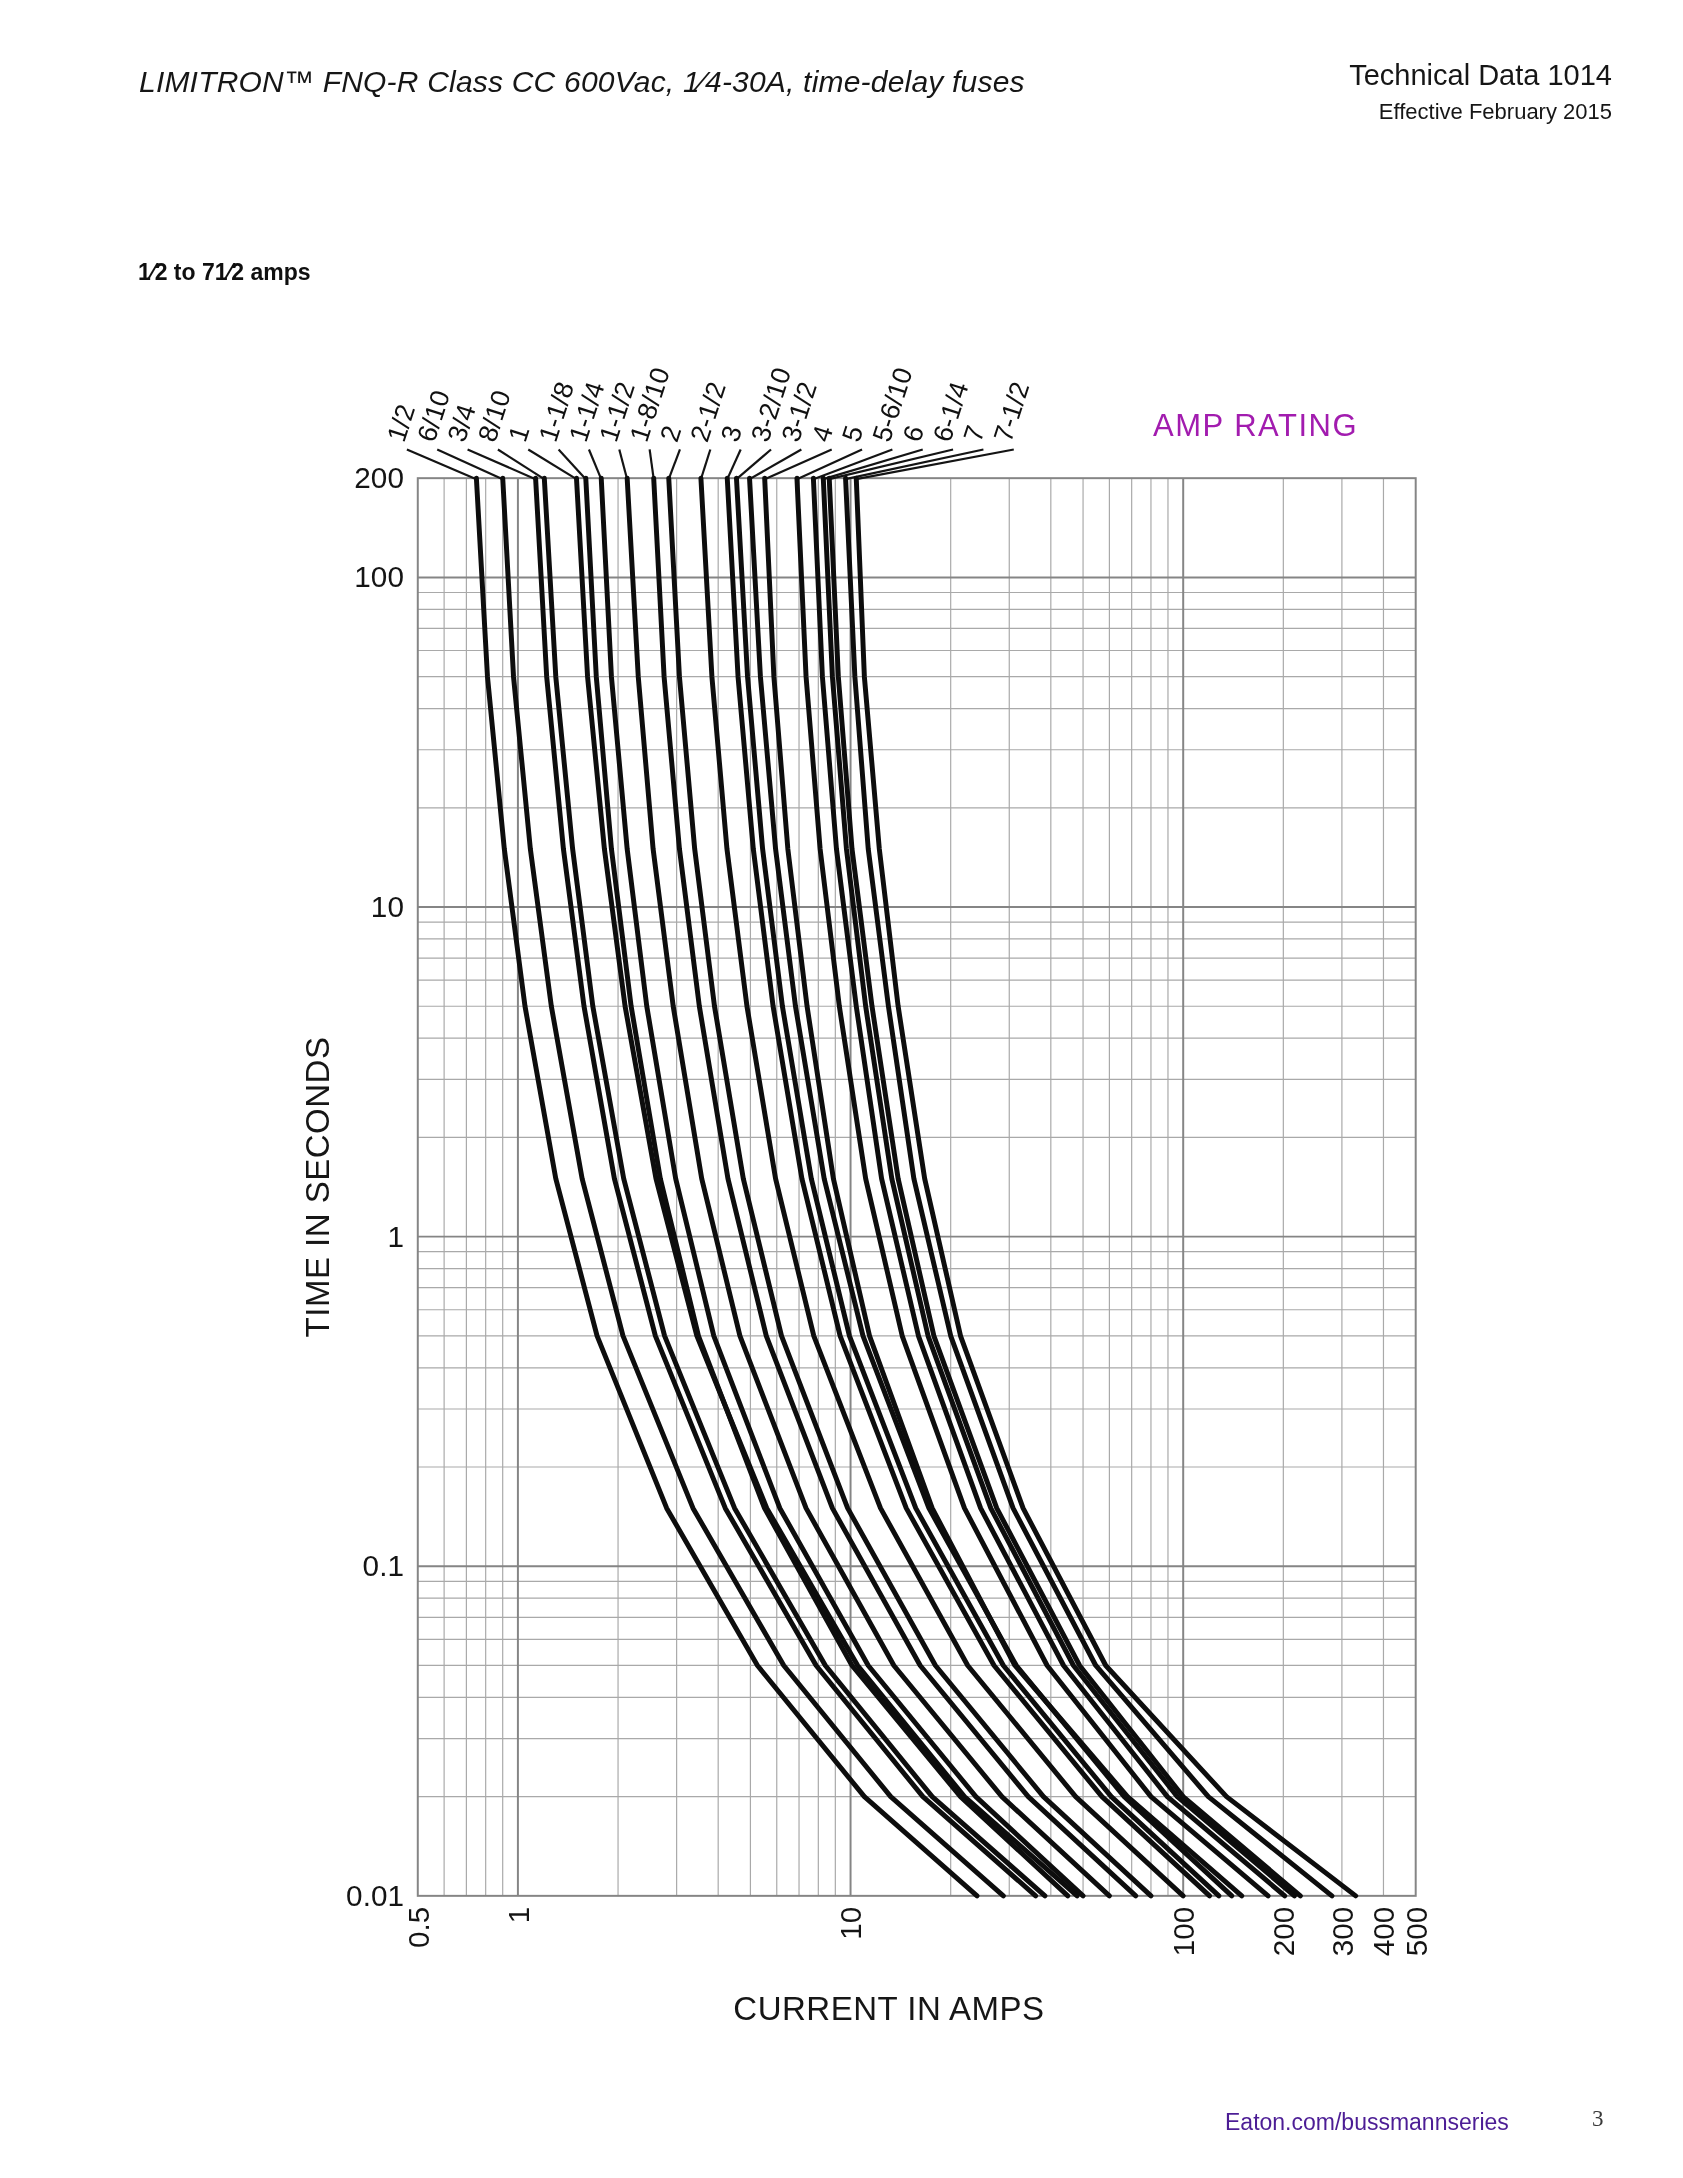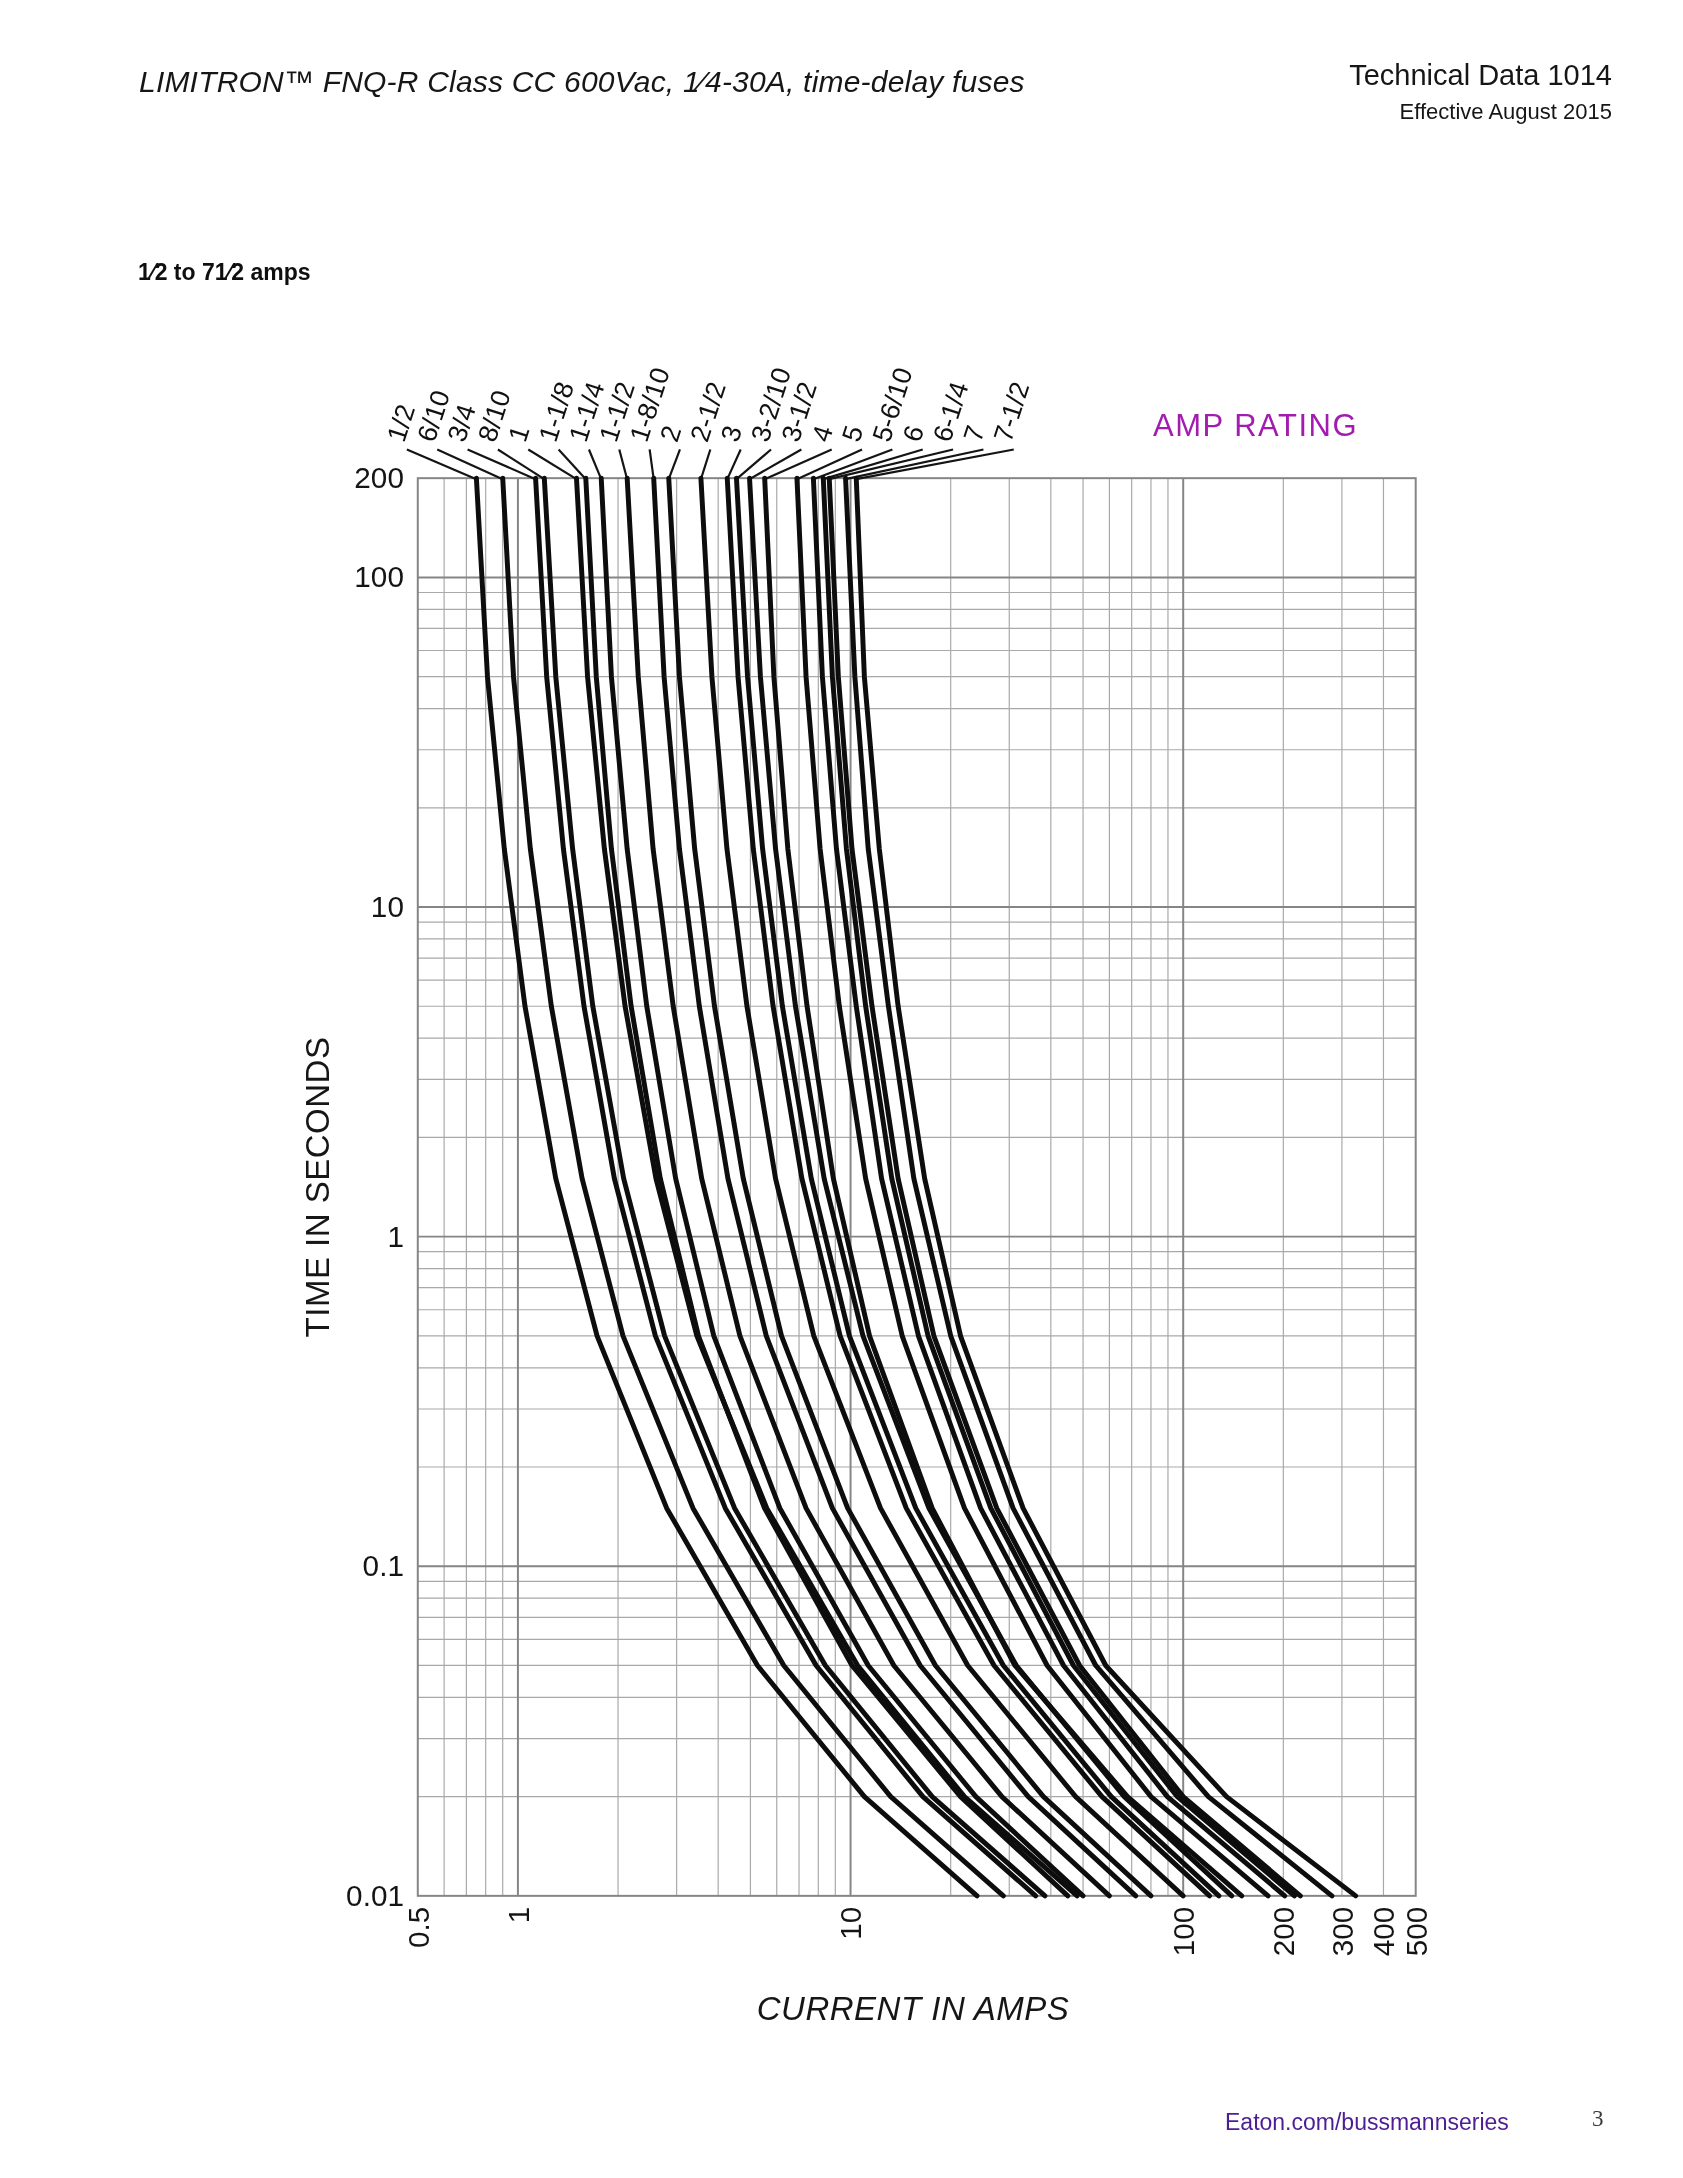--- a/index.html
+++ b/index.html
@@ -7,22 +7,22 @@
         font-family:"Liberation Sans", sans-serif;color:#111;overflow:hidden;margin:0 auto;}
   .abs{position:absolute;}
   #product-title{left:139px;top:65px;font-size:30px;letter-spacing:0.2px;color:#161616;font-style:italic;}
   #doc-title{right:71px;top:59px;font-size:29px;text-align:left;color:#161616;}
   #doc-effective{right:71px;top:99px;font-size:22px;text-align:right;color:#161616;}
   #section-title{left:138px;top:198px;font-size:29px;font-weight:bold;color:#0f0f0f;}
   #section-subtitle{left:138px;top:259px;font-size:23px;font-weight:bold;color:#0f0f0f;}
   #amp-rating{left:1153px;top:408px;font-size:31px;letter-spacing:1.5px;color:#a21caf;}
   #y-axis-title{left:22px;top:1167px;width:594px;height:40px;text-align:center;
       font-size:33px;letter-spacing:0.5px;transform:rotate(-90deg);color:#161616;}
-  #x-axis-title{left:616px;top:1990px;width:594px;text-align:center;font-size:33px;
-      letter-spacing:0.5px;color:#161616;font-style:italic;}
+  #x-axis-title{left:592px;top:1990px;width:594px;text-align:center;font-size:33px;
+      letter-spacing:0.5px;color:#161616;}
   #footer-site{left:1225px;top:2109px;font-size:23px;color:#4c1d95;}
   #footer-page{left:1592px;top:2106px;font-size:23px;color:#3a3a3a;font-family:"Liberation Serif",serif;}
   #chart-box{left:0;top:0;width:1683px;height:2178px;}
   svg text{font-family:"Liberation Sans", sans-serif;}
 </style>
 </head>
 <body>
 <div id="page">
 
   <div class="abs" id="chart-box"><svg width="1683" height="2178" viewBox="0 0 1700 2200" xmlns="http://www.w3.org/2000/svg">
@@ -177,21 +177,21 @@
           <text transform="translate(1206.1460785430977,1926) rotate(-90)" text-anchor="end">100</text>
           <text transform="translate(1307.2921570861954,1926) rotate(-90)" text-anchor="end">200</text>
           <text transform="translate(1366.4588201289043,1926) rotate(-90)" text-anchor="end">300</text>
           <text transform="translate(1408.438235629293,1926) rotate(-90)" text-anchor="end">400</text>
           <text transform="translate(1441,1926) rotate(-90)" text-anchor="end">500</text>
         </g>
       </svg></div>
 
   <div class="abs" id="product-title">LIMITRON™ FNQ-R Class CC 600Vac, 1⁄4-30A, time-delay fuses</div>
   <div class="abs" id="doc-title">Technical Data 1014</div>
-  <div class="abs" id="doc-effective">Effective August 2015</div>
+  <div class="abs" id="doc-effective">Effective February 2015</div>
   <div class="abs" id="section-subtitle">1⁄2 to 71⁄2 amps</div>
   <div class="abs" id="amp-rating">AMP RATING</div>
   <div class="abs" id="y-axis-title">TIME IN SECONDS</div>
   <div class="abs" id="x-axis-title">CURRENT IN AMPS</div>
   <div class="abs" id="footer-site">Eaton.com/bussmannseries</div>
   <div class="abs" id="footer-page">3</div>
 
 </div>
 
 

